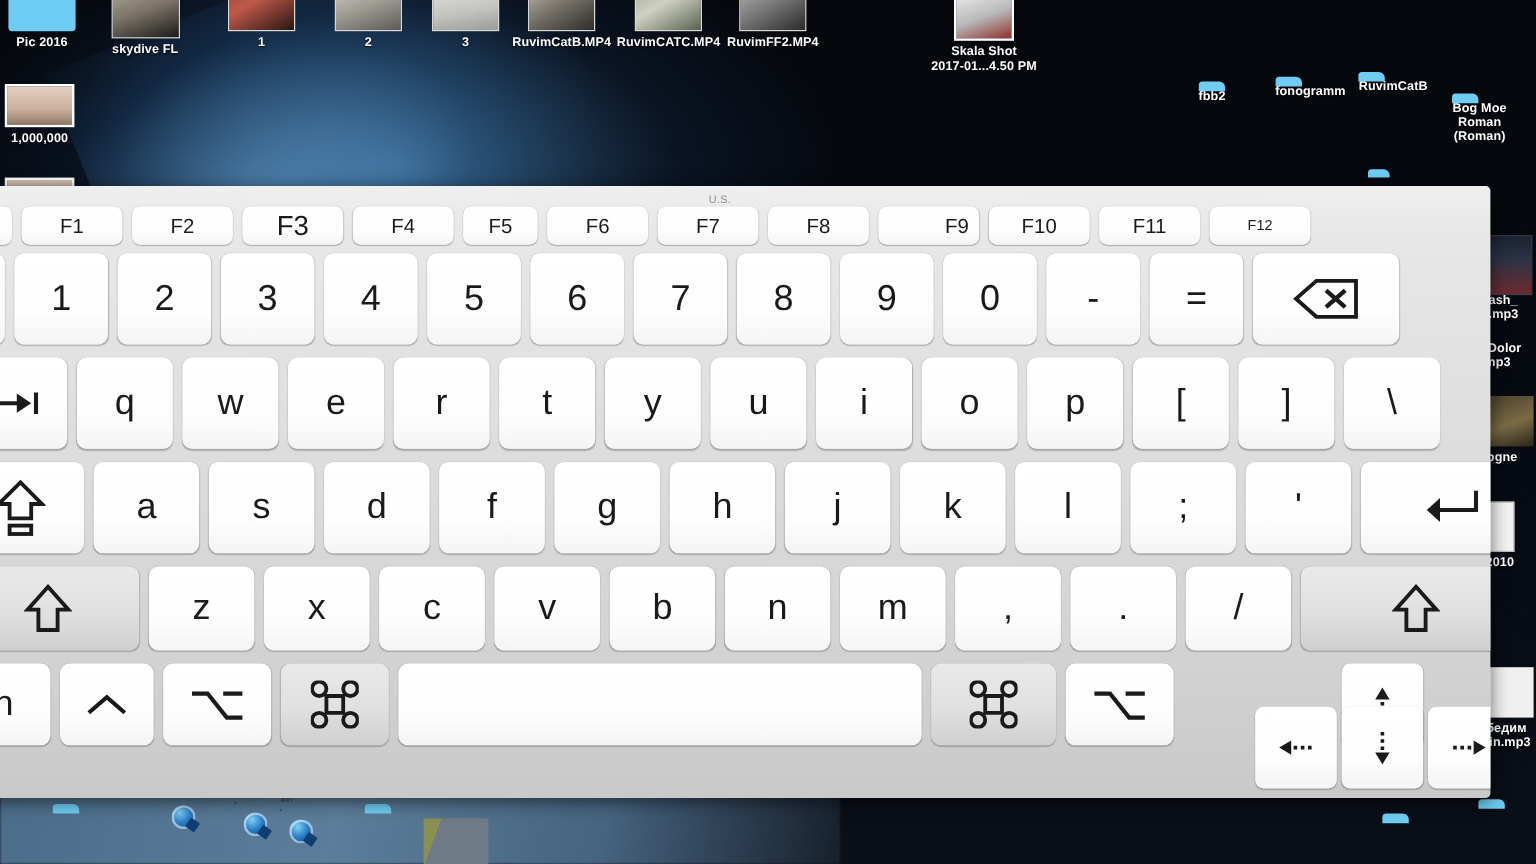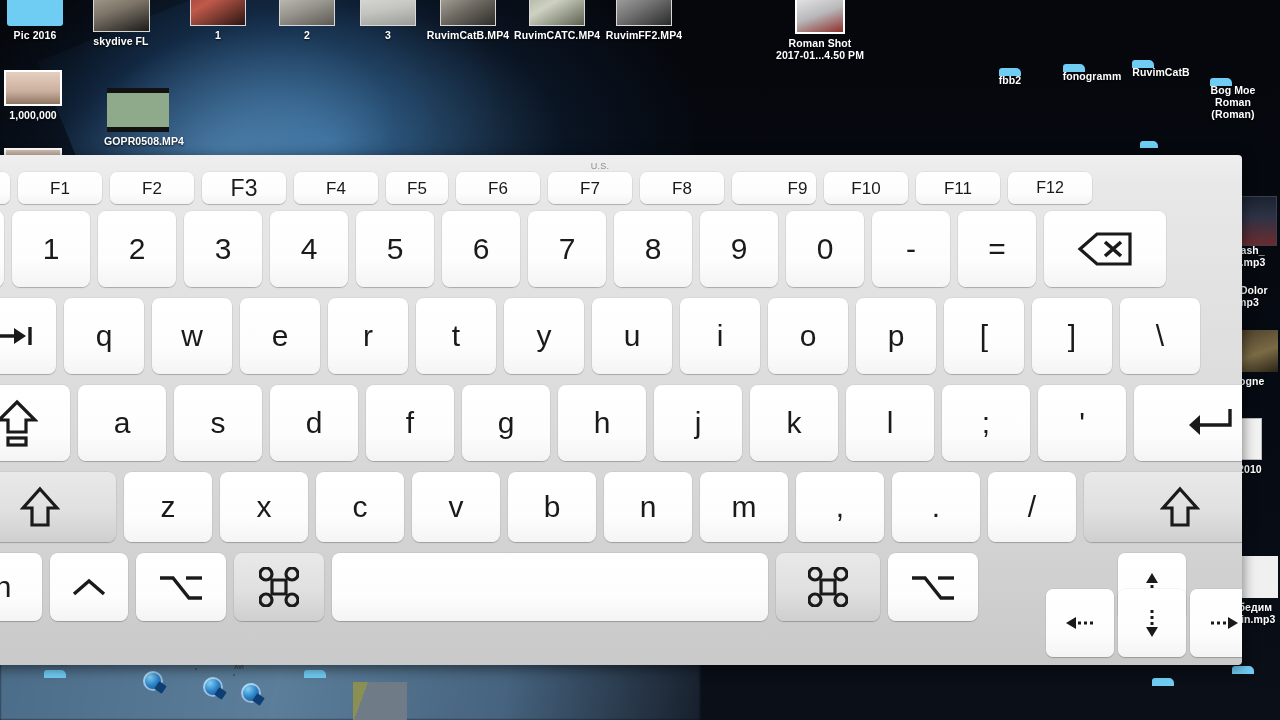--- a/index.html
+++ b/index.html
@@ -153,33 +153,29 @@
     <span>RuvimCATC.MP4</span>
   </div>
 
   <div class="icon" style="left:602px;top:-18px;width:84px;">
     <span class="ph" style="width:54px;height:42px;background:linear-gradient(150deg,#bcbcbc,#777 50%,#2a2a2a 100%);"></span>
     <span>RuvimFF2.MP4</span>
   </div>
 
   <div class="icon" style="left:762px;top:-6px;width:116px;">
     <span class="ph" style="width:46px;height:36px;background:linear-gradient(160deg,#e9e9ea,#b9b9bb 50%,#8d2f2a 100%);border:2px solid #fff;"></span>
-    <span>Roman Shot</span><br>
+    <span>Skala Shot</span><br>
     <span>2017-01...4.50 PM</span>
   </div>
 
   <div class="icon" style="left:0px;top:70px;width:66px;">
     <span class="ph" style="width:54px;height:32px;background:linear-gradient(180deg,#e6cfc0,#cbb09e 60%,#8f7664 100%);border:2px solid #fff;"></span>
     <span>1,000,000</span>
   </div>
 
-  <div class="icon" style="left:104px;top:88px;width:68px;">
-    <span class="ph" style="width:62px;height:44px;background:linear-gradient(180deg,#121212 0 12%,#8fa98b 12% 88%,#121212 88% 100%);border:none;"></span>
-    <span>GOPR0508.MP4</span>
-  </div>
 
   <div class="icon" style="left:0px;top:148px;width:66px;">
     <span class="ph" style="width:54px;height:30px;background:linear-gradient(180deg,#d6c3b4,#9a8372 70%,#5e4e43 100%);border:2px solid #fff;"></span>
   </div>
 
   <div class="icon" style="left:982px;top:74px;width:56px;">
     <span class="folder"></span>
     <span>fbb2</span>
   </div>
   <div class="icon" style="left:1055px;top:70px;width:74px;">
@@ -286,21 +282,21 @@
         <div class="key" style="width: 84px; padding-left: 47px;">
           <span style="font-size: 17px;">F9</span>
         </div>
         <div class="key" style="width: 84px;">
           <span style="font-size: 17px;">F10</span>
         </div>
         <div class="key" style="width: 84px;">
           <span style="font-size: 17px;">F11</span>
         </div>
         <div class="key" style="width: 84px;">
-          <span style="font-size: 16px;">F12</span>
+          <span style="font-size: 12px;">F12</span>
         </div>
       </div>
     <div class="krow num">
         <div class="key" style="width: 40px; margin-left: 0px;"></div>
         <div class="key" style="width: 78px;">
           <span>1</span>
         </div>
         <div class="key" style="width: 78px;">
           <span>2</span>
         </div>

